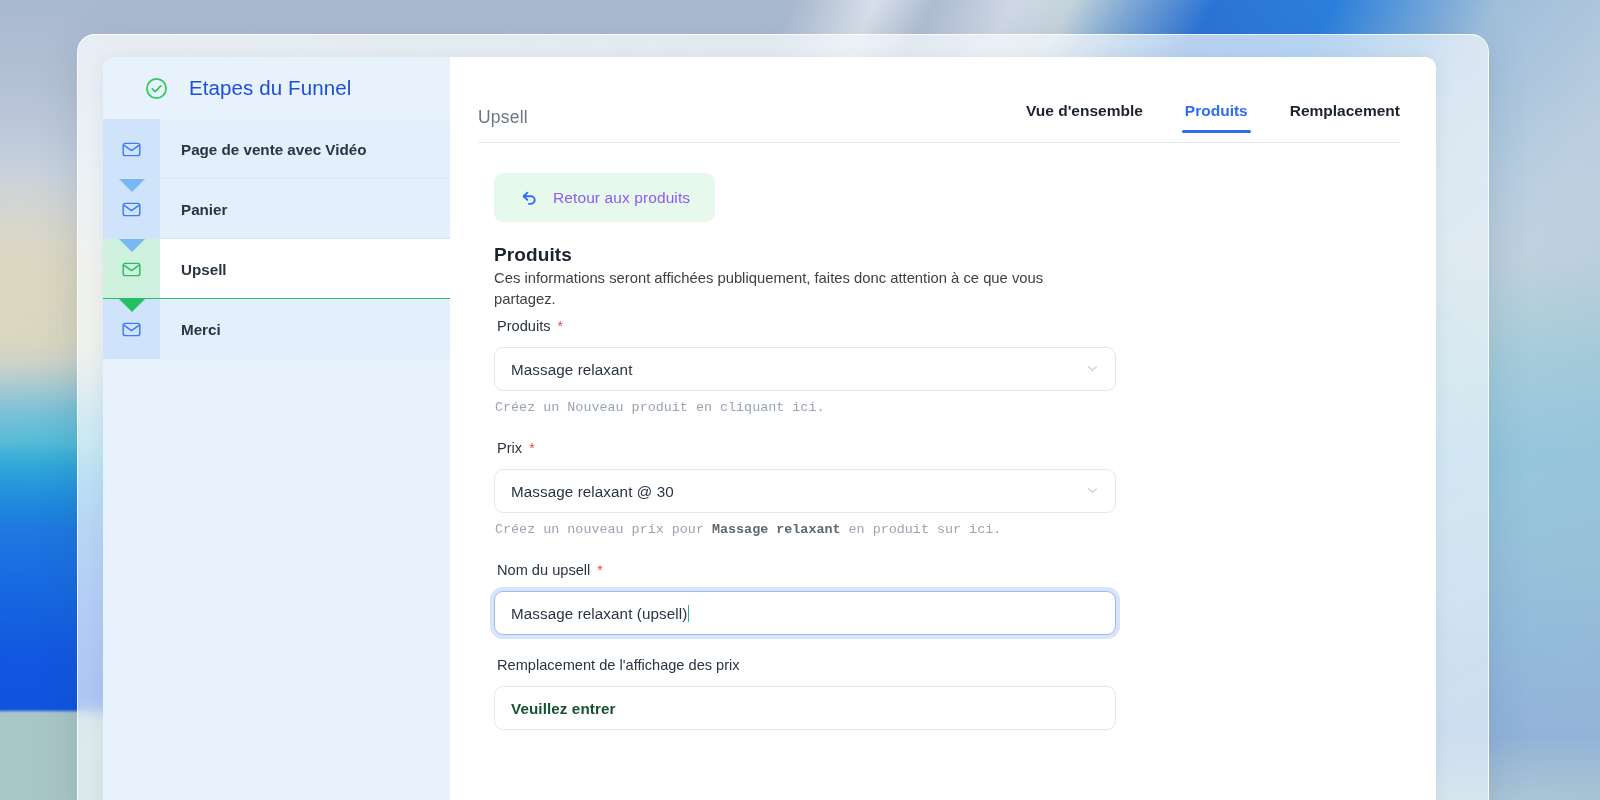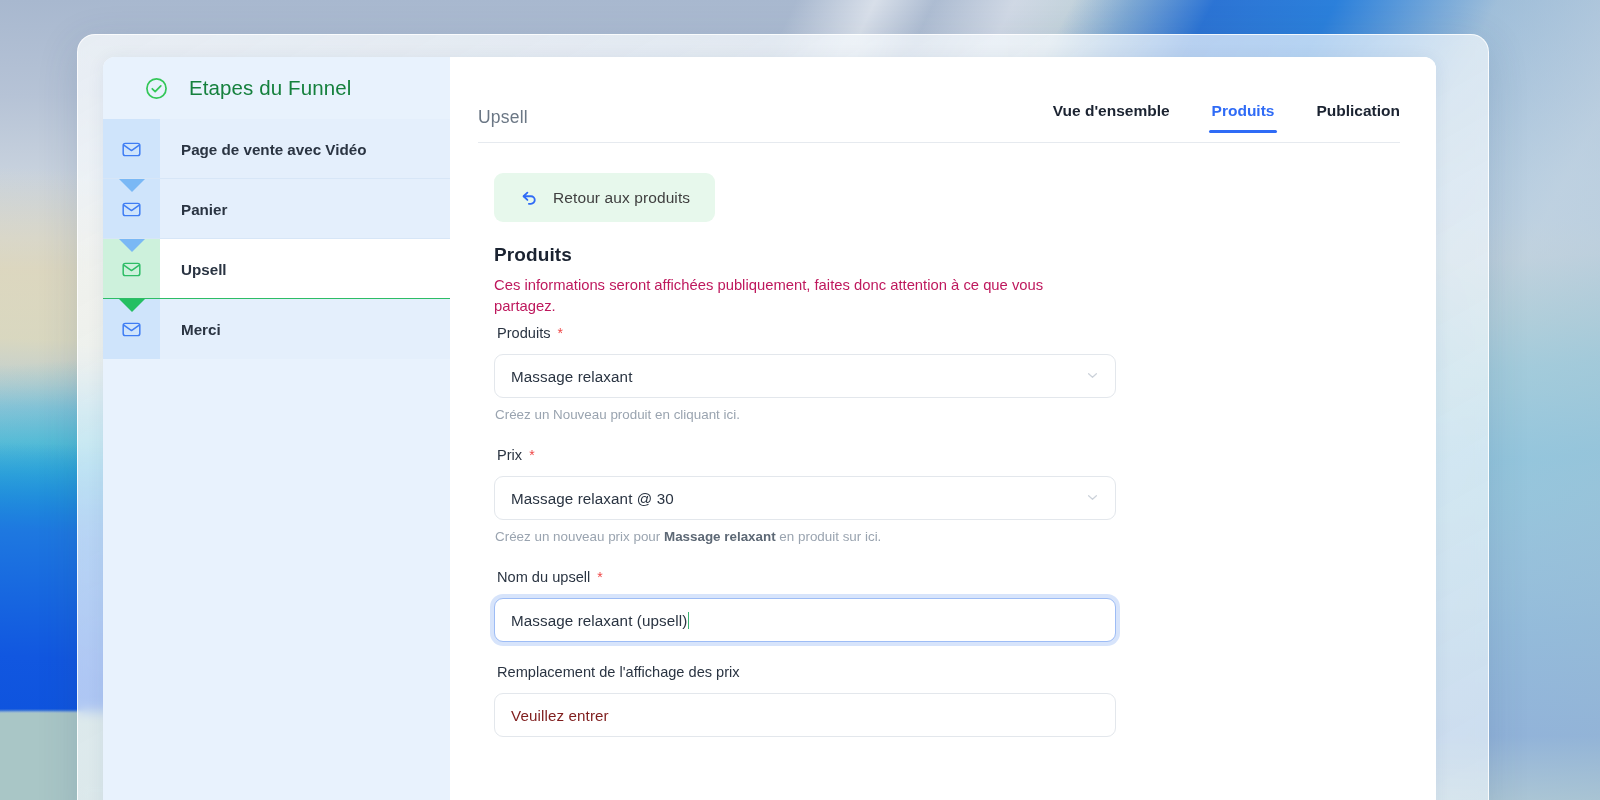--- a/index.html
+++ b/index.html
@@ -98,21 +98,21 @@
     height: 62px;
     display: flex;
     align-items: center;
     padding-left: 42px;
     gap: 21px;
     background: #e8f2fd;
   }
   .check-icon { width: 23px; height: 23px; flex: 0 0 23px; display:block; }
   .sidebar-title {
     font-size: 20.5px;
-    color: #15803d;
+    color: #1d4ed8;
     letter-spacing: .1px;
     white-space: nowrap;
   }
 
   .funnel-list { position: relative; font-weight: bold; }
 
   .funnel-row {
     display: flex;
     height: 60px;
     position: relative;
@@ -220,37 +220,37 @@
     gap: 13px;
     background: #e7f8ec;
     border: none;
     border-radius: 9px;
     padding: 14px 25px;
     cursor: pointer;
     font-family: inherit;
   }
   .back-button .label {
     font-size: 15.5px;
-    color: #404040;
+    color: #8b5cf6;
     letter-spacing: .1px;
   }
   .back-arrow-icon { width: 21px; height: 21px; display: block; }
 
   .section-title {
     font-size: 19px;
     font-weight: bold;
     color: #1b2331;
     margin-top: 22px;
     letter-spacing: .1px;
   }
   .section-desc {
     font-size: 14.8px;
-    color: #be185d;
+    color: #404040;
     line-height: 1.42;
-    margin-top: 9px;
+    margin-top: 2px;
     max-width: 590px;
   }
 
   .field { width: 622px; }
   .field-label {
     font-size: 14.6px;
     color: #2a3442;
     margin: 0 0 13px 3px;
     display: flex;
     align-items: baseline;
@@ -265,40 +265,41 @@
     background: #fff;
     display: flex;
     align-items: center;
     padding: 0 16px;
     font-size: 15.2px;
     color: #2a3442;
     cursor: pointer;
     position: relative;
   }
   .control .value { flex: 1; letter-spacing: .1px; }
-  .control .placeholder { flex: 1; color: #7f1d1d; letter-spacing: .1px; }
+  .control .placeholder { flex: 1; color: #14532d; letter-spacing: .1px; font-weight: bold; }
   .chev { width: 13px; height: 13px; flex: 0 0 13px; }
 
   .control.focused {
     border: 1px solid #9dbcf5;
     box-shadow: 0 0 0 4px rgba(150,185,245,0.38);
   }
   .caret {
     display: inline-block;
     width: 1px;
     height: 17px;
     background: #3bb273;
     margin-left: 1px;
     vertical-align: -3px;
   }
 
   .hint {
     font-size: 13.4px;
     color: #9aa4b0;
     margin: 9px 0 0 1px;
+    font-family: Liberation Mono, monospace;
   }
   .hint b { color: #5d6875; }
 
   .gap-lg { height: 25px; }
   .gap-md { height: 22px; }
 </style>
 </head>
 <body>
 
 <div id="wallpaper"></div>
@@ -378,21 +379,21 @@
     </div>
   </aside>
 
   <section id="main">
 
     <div class="main-header">
       <div class="page-title">Upsell</div>
       <nav class="tabs">
         <div class="tab">Vue d'ensemble</div>
         <div class="tab active">Produits</div>
-        <div class="tab">Publication</div>
+        <div class="tab">Remplacement</div>
       </nav>
     </div>
     <div class="header-divider"></div>
 
     <div class="main-body">
 
       <button class="back-button">
         <span>
           <svg class="back-arrow-icon" viewBox="0 0 24 24" fill="none">
             <path d="M9.6 6.4L5.2 10.6l4.4 4.2" stroke="#2f6bf6" stroke-width="2.1" stroke-linecap="round" stroke-linejoin="round"></path>

